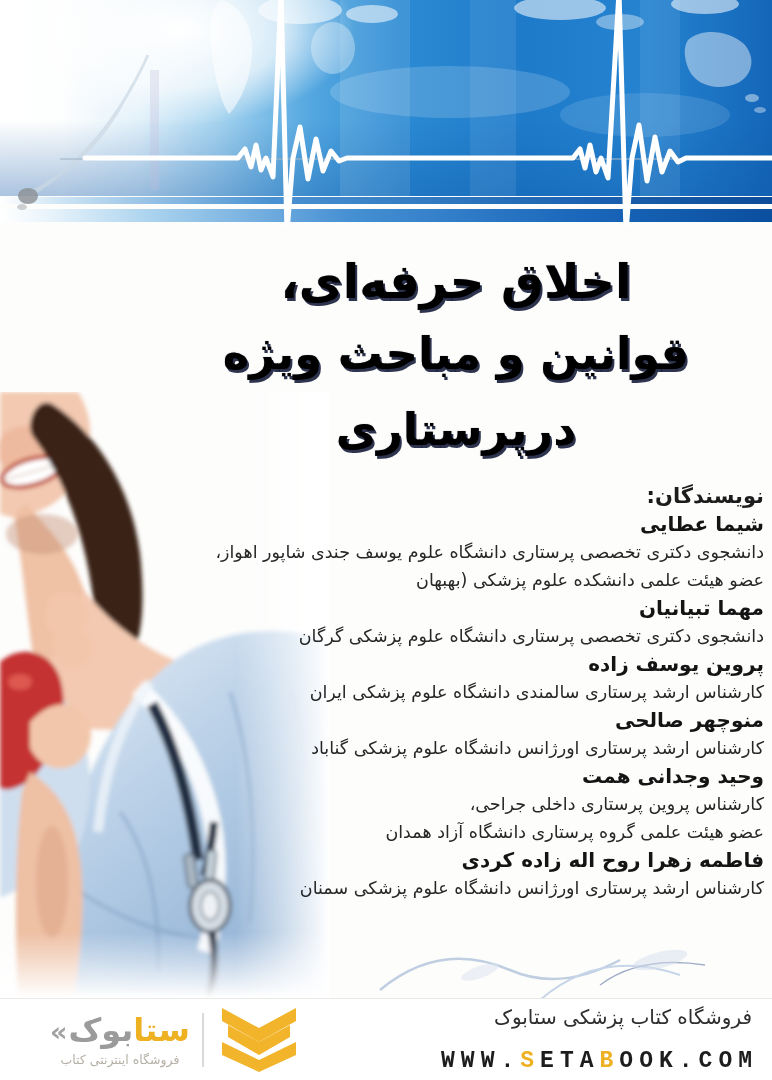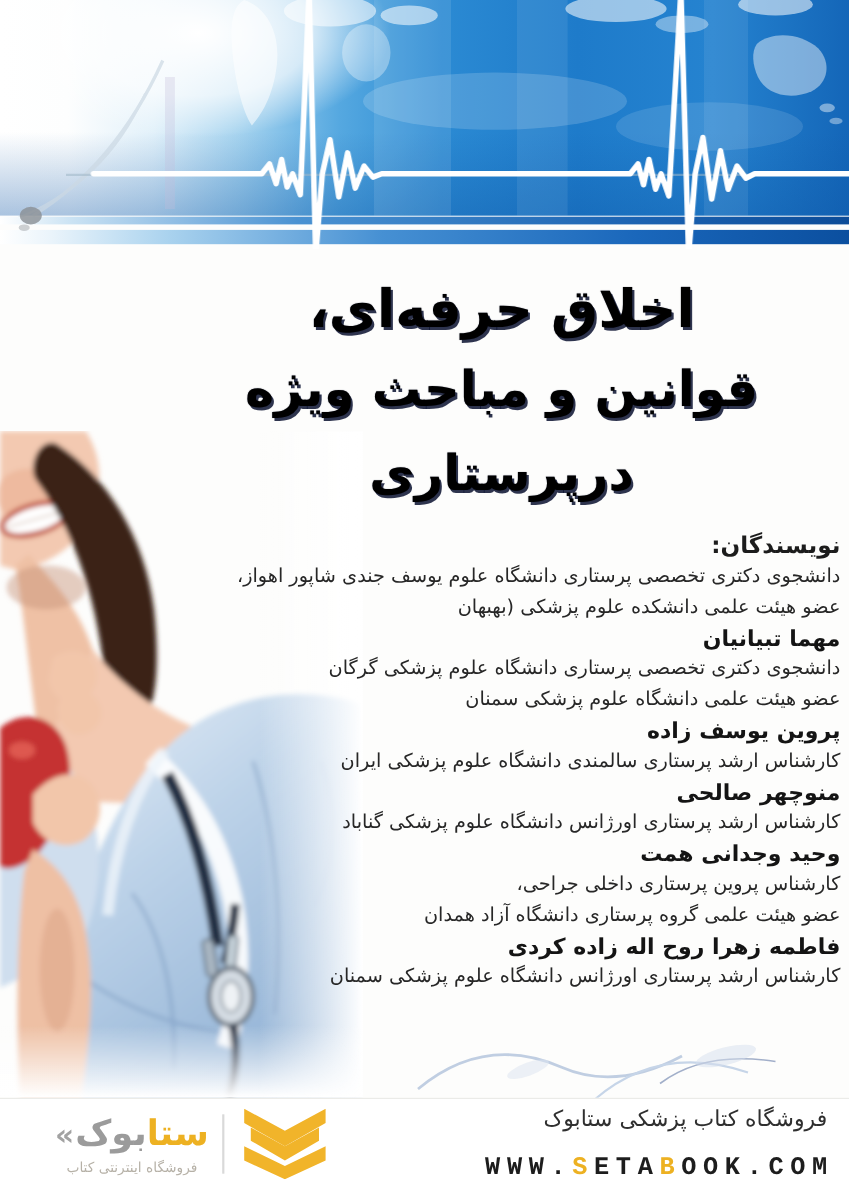--- a/index.html
+++ b/index.html
@@ -184,25 +184,25 @@
       </g>
       <path d="M292,300 Q316,370 286,432" stroke="#9ab4d8" stroke-width="2.5" fill="none" opacity="0.45"></path>
     </g>
     <rect x="235" y="0" width="95" height="606" fill="url(#fadeR)"></rect>
     <rect x="0" y="540" width="330" height="66" fill="url(#fadeB)"></rect>
   </svg>
 
   <div class="authors">
     <div class="authors-heading">نویسندگان:</div>
     <div>
+        <div class="author-name">شیما عطایی</div>
         <div class="author-credit">دانشجوی دکتری تخصصی پرستاری دانشگاه علوم یوسف جندی شاپور اهواز،</div>
         <div class="author-credit">عضو هیئت علمی دانشکده علوم پزشکی (بهبهان</div>
         <div class="author-name">مهما تبیانیان</div>
         <div class="author-credit">دانشجوی دکتری تخصصی پرستاری دانشگاه علوم پزشکی گرگان</div>
-        <div class="author-credit">عضو هیئت علمی دانشگاه علوم پزشکی سمنان</div>
         <div class="author-name">پروین یوسف زاده</div>
         <div class="author-credit">کارشناس ارشد پرستاری سالمندی دانشگاه علوم پزشکی ایران</div>
         <div class="author-name">منوچهر صالحی</div>
         <div class="author-credit">کارشناس ارشد پرستاری اورژانس دانشگاه علوم پزشکی گناباد</div>
         <div class="author-name">وحید وجدانی همت</div>
         <div class="author-credit">کارشناس پروین پرستاری داخلی جراحی،</div>
         <div class="author-credit">عضو هیئت علمی گروه پرستاری دانشگاه آزاد همدان</div>
         <div class="author-name">فاطمه زهرا روح اله زاده کردی</div>
         <div class="author-credit">کارشناس ارشد پرستاری اورژانس دانشگاه علوم پزشکی سمنان</div>
       </div>

